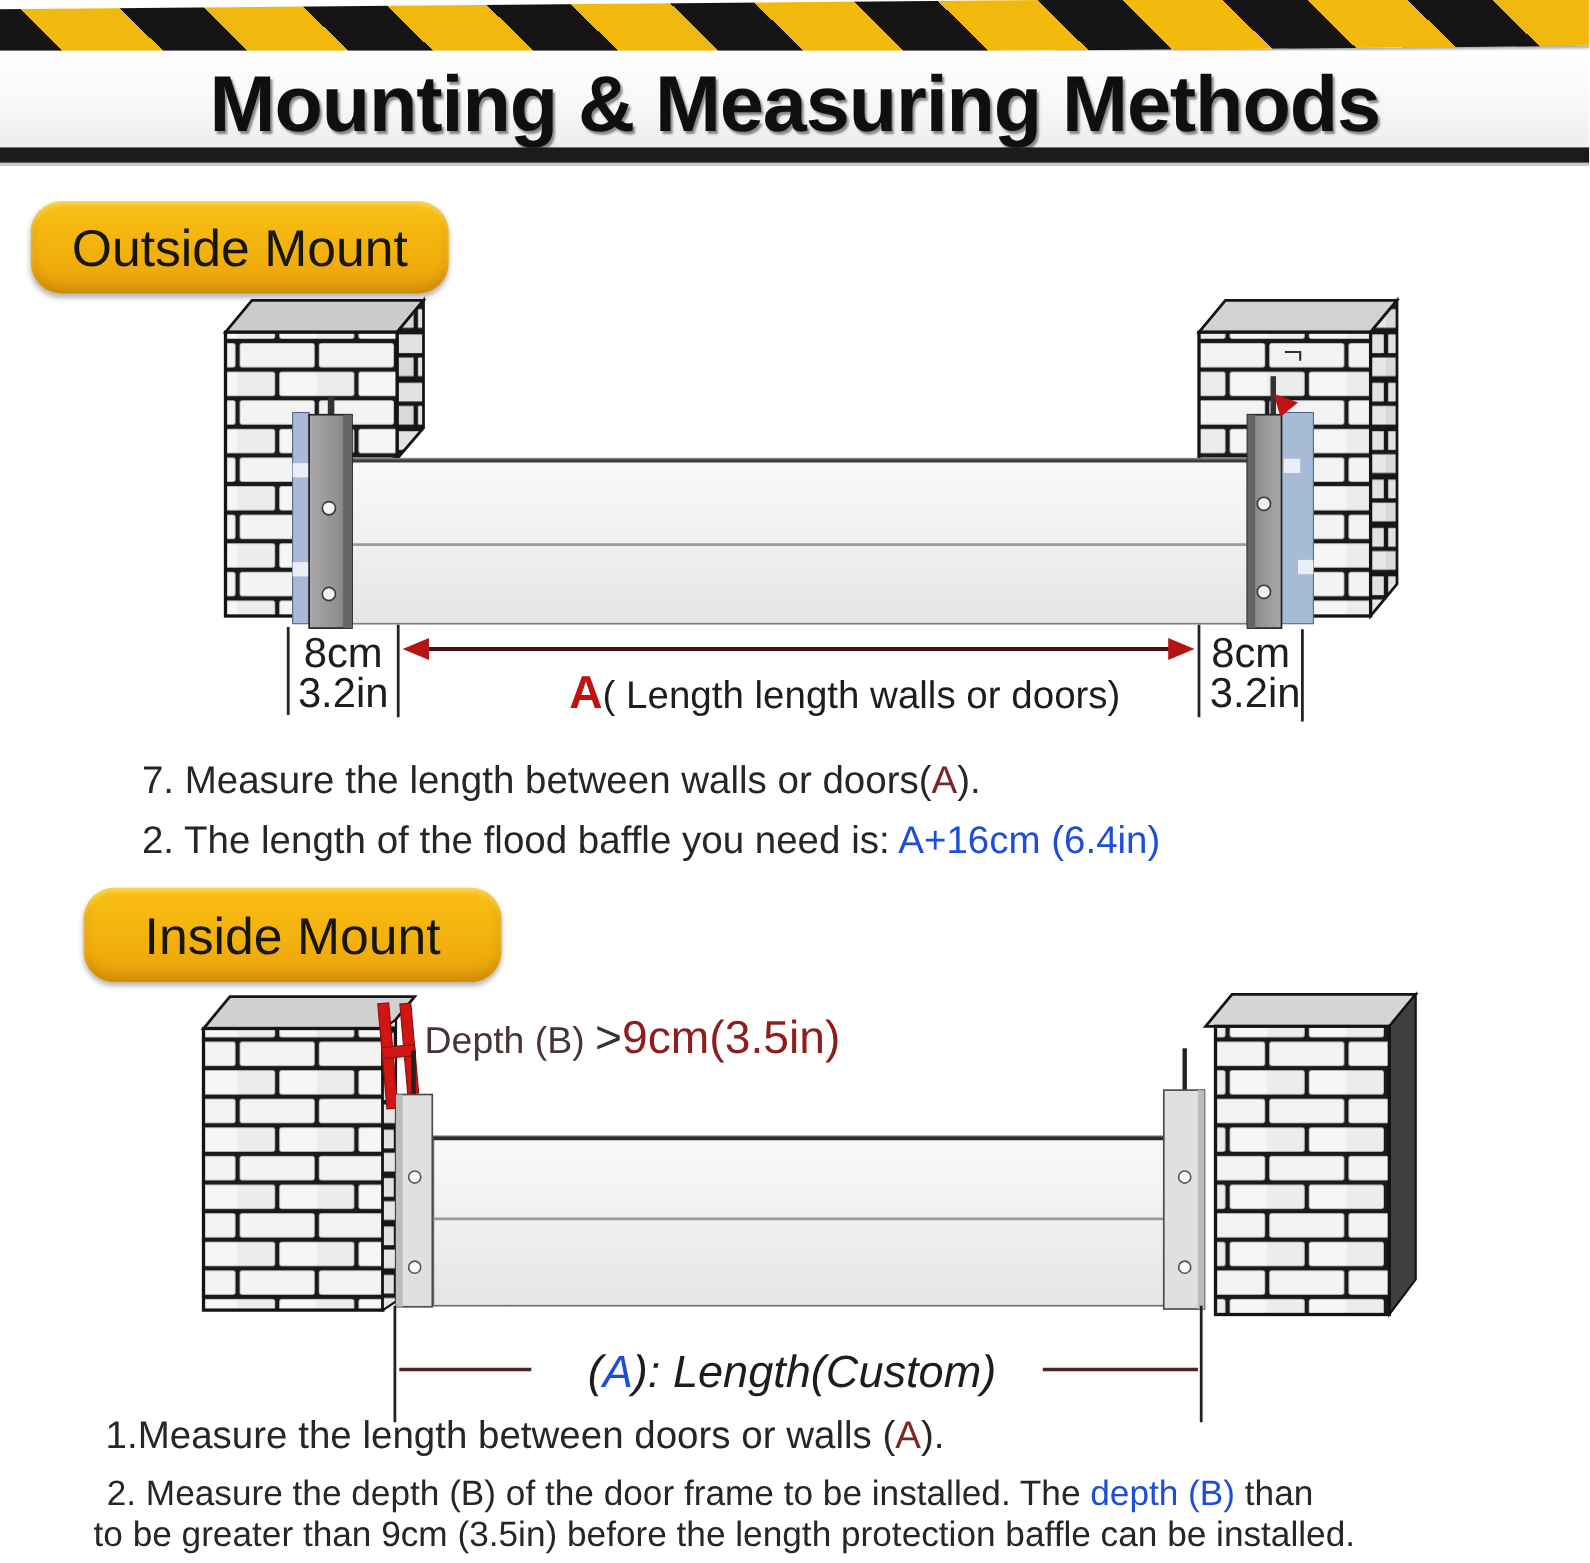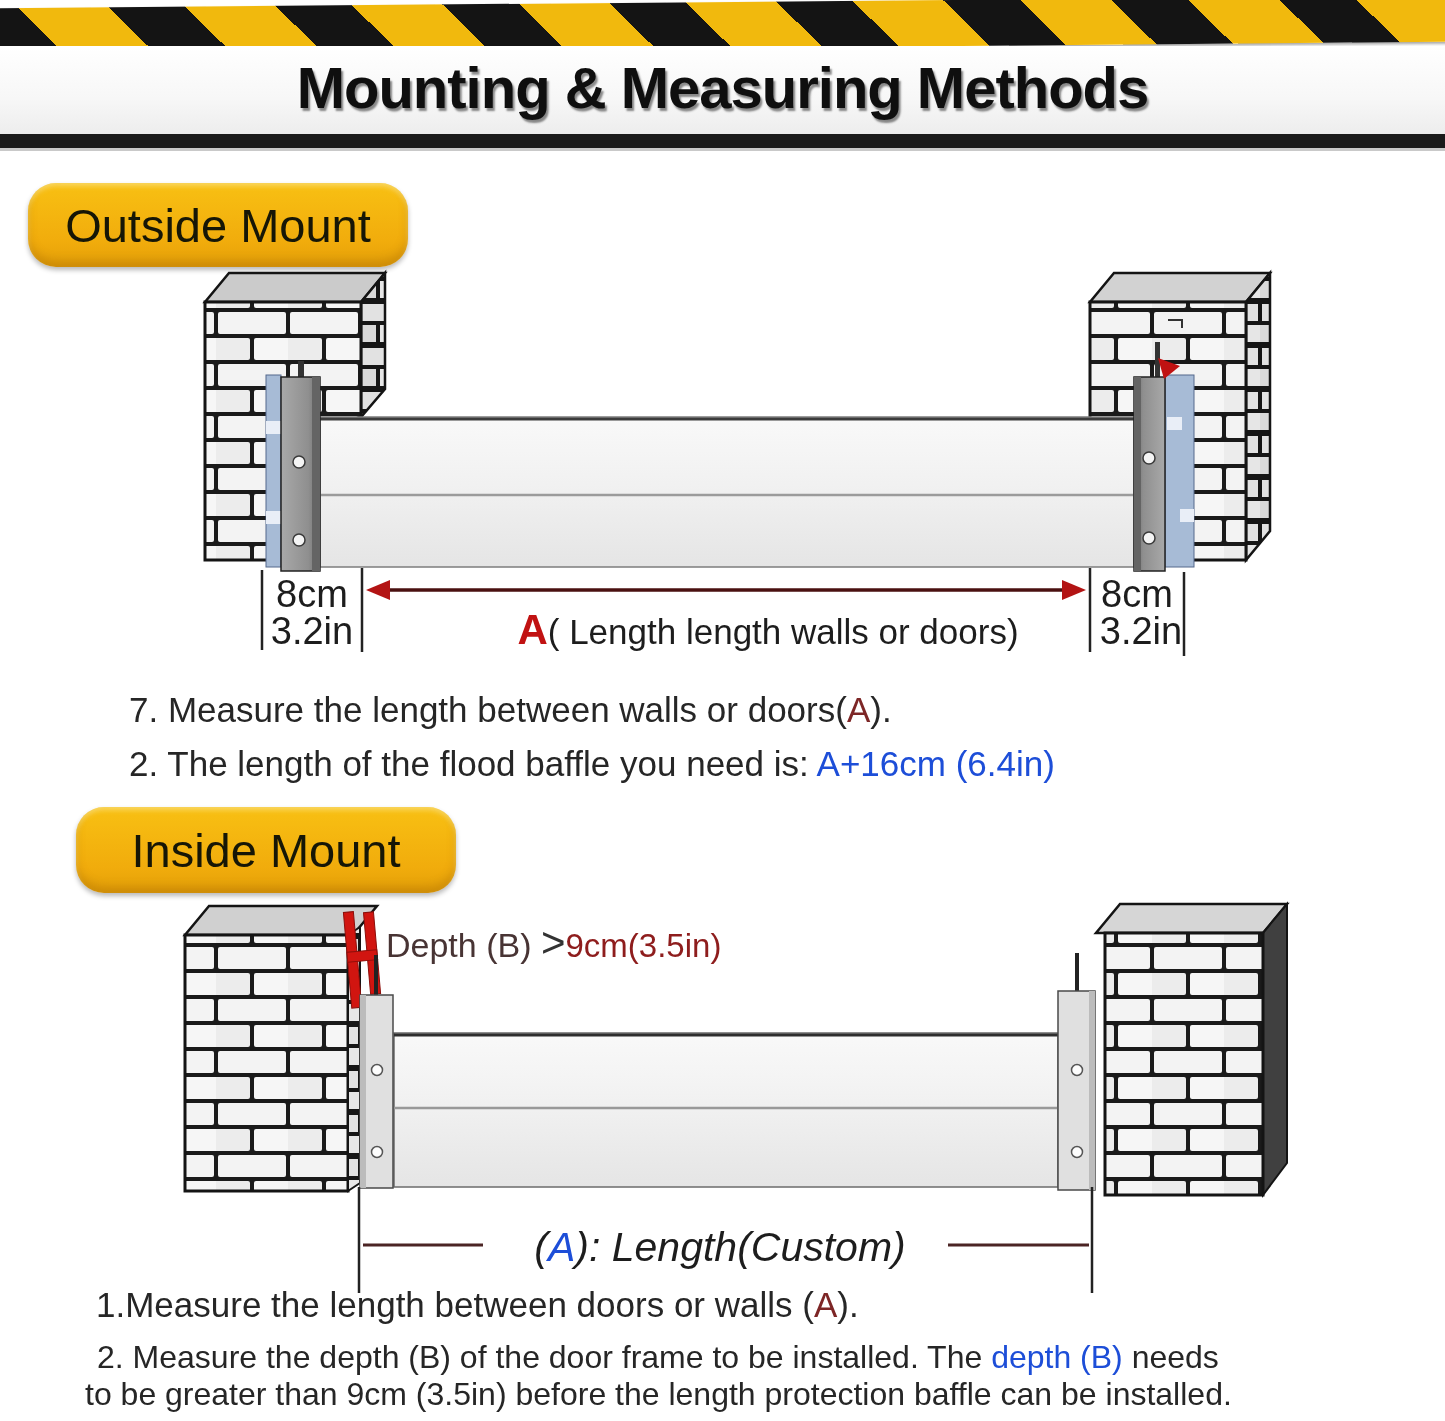--- a/index.html
+++ b/index.html
@@ -14,21 +14,21 @@
     background:repeating-linear-gradient(45deg,#141414 0 54px,#f1b90d 54px 118px);
     transform:rotate(-0.5deg);
     box-shadow:0 2px 3px rgba(0,0,0,.35);
   }
   .banner{
     left:0;top:46px;width:1445px;height:88px;
     background:linear-gradient(180deg,#ffffff 0%,#f7f7f7 60%,#ededed 100%);
   }
   .title{
     left:0;top:54px;width:1445px;text-align:center;
-    font-size:58px;font-weight:bold;letter-spacing:-1px;color:#0f0f0f;
+    font-size:72px;font-weight:bold;letter-spacing:-1px;color:#0f0f0f;
     text-shadow:2px 3px 2px rgba(0,0,0,.45), -1px -1px 0 rgba(255,255,255,.55);
     white-space:nowrap;
   }
   .banner-bar{left:0;top:134px;width:1445px;height:14px;background:#1b1b1b;}
   .banner-bar2{left:0;top:148px;width:1445px;height:3px;background:#c9c9c9;}
   
   .badge{
     width:380px;height:84px;border-radius:28px;
     background:linear-gradient(180deg,#f8c013 0%,#f1ac0c 70%,#e39f08 100%);
     box-shadow:0 3px 5px rgba(0,0,0,.28), inset 0 -6px 10px rgba(150,90,0,.30), inset 0 3px 5px rgba(255,240,170,.55);
@@ -42,21 +42,21 @@
   .c{text-align:center;}
   .dim{font-size:38px;}
   .alabel{font-size:35px;}
   .bigA{font-size:42px;font-weight:bold;color:#c11212;}
   .step{font-size:35px;color:#262626;}
   .stepsm{font-size:32px;color:#262626;}
   .em-red{color:#1d4ed8;}
   .a-red{color:#7d2626;}
   .depth-label{font-size:34px;color:#483434;}
   .depth-gt{font-size:42px;color:#333333;}
-  .depth-val{font-size:33px;color:#8e1d1d;margin-top:35px;}
+  .depth-val{font-size:42px;color:#8e1d1d;margin-top:35px;}
   .lennote{font-size:41px;color:#1d1d1d;font-style:italic;}
 </style>
 </head>
 <body>
 
 <div id="stage">
 
   <div class="abs hazard"></div>
   <div class="abs banner"></div>
   <div class="abs title">Mounting &amp; Measuring Methods</div>
@@ -211,16 +211,16 @@
       <line x1="363" y1="352" x2="483" y2="352" stroke="#4b2424" stroke-width="3"></line>
       <line x1="948" y1="352" x2="1089" y2="352" stroke="#4b2424" stroke-width="3"></line>
     </g>
   </svg>
 
   <div class="lbl" style="left:386px;top:921px"><span class="depth-label">Depth (B) </span><span class="depth-gt">&gt;</span><span class="depth-val">9cm(3.5in)</span></div>
 
   <div class="lbl lennote c" style="left:460px;top:1226px;width:520px"><span>(</span><span class="em-red">A</span><span>): Length(Custom)</span></div>
 
   <div class="lbl step" style="left:96px;top:1287px"><span>1.Measure the length between doors or walls (</span><span class="a-red">A</span><span>).</span></div>
-  <div class="lbl stepsm" style="left:97px;top:1341px"><span>2. Measure the depth (B) of the door frame to be installed. The </span><span class="em-red">depth (B)</span><span> needs</span></div>
+  <div class="lbl stepsm" style="left:97px;top:1341px"><span>2. Measure the depth (B) of the door frame to be installed. The </span><span class="em-red">depth (B)</span><span> than</span></div>
   <div class="lbl stepsm" style="left:85px;top:1378px"><span>to be greater than 9cm (3.5in) before the length protection baffle can be installed.</span><span class="em-red"></span><span></span></div>
 
 </div>
 
 </body></html>

